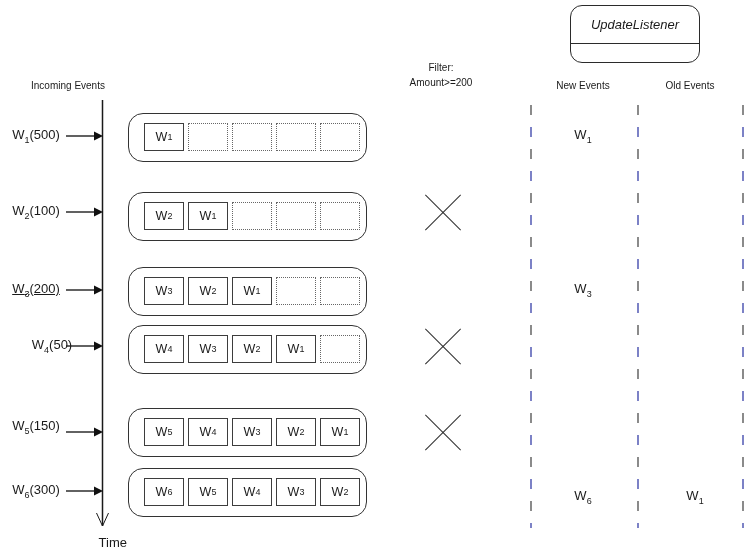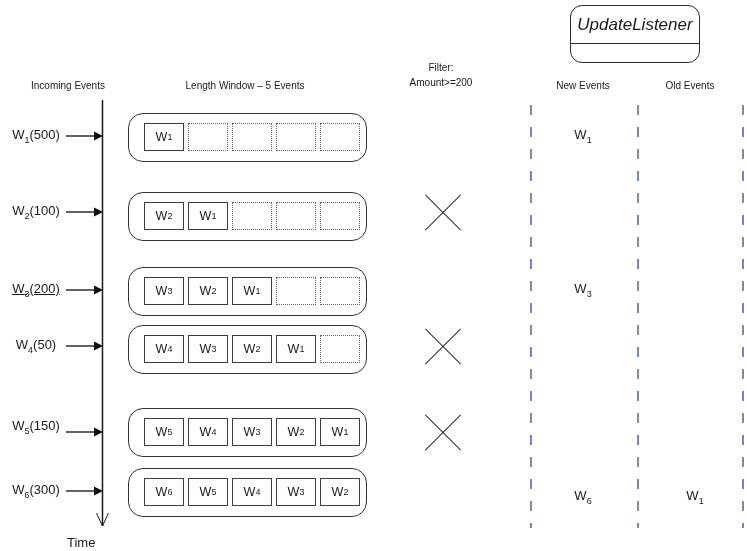--- a/index.html
+++ b/index.html
@@ -13,32 +13,32 @@
   #hdr-filter{left:391px;top:60px;width:100px;line-height:15px;}
   #hdr-new{left:533px;top:80px;width:100px;}
   #hdr-old{left:640px;top:80px;width:100px;}
 
   .listener-box{
     position:absolute;left:570px;top:5px;width:128px;height:56px;
     border:1px solid #2b2b2b;border-radius:12px;background:#fff;
   }
   .listener-title{
     height:37px;border-bottom:1px solid #2b2b2b;display:flex;align-items:center;
-    justify-content:center;font-style:italic;font-size:17px;
+    justify-content:center;font-style:italic;font-size:13px;
   }
 
   #overlay{position:absolute;left:0;top:0;pointer-events:none;}
   .axis{stroke:#1a1a1a;stroke-width:1.5;}
   .axis-head{fill:none;stroke:#1a1a1a;stroke-width:1;}
   .arrow-shaft{stroke:#3a3a3a;stroke-width:1.6;}
   .arrow-head{fill:#111;}
   .dash-gray{stroke-width:1.6;stroke-dasharray:10 34;}
   .dash-blue{stroke-width:1.6;stroke-dasharray:10 34;stroke-dashoffset:-22;}
 
-  .time-label{position:absolute;left:67px;top:535px;width:60px;text-align:left;font-size:13px;}
+  .time-label{position:absolute;left:67px;top:535px;width:60px;text-align:right;font-size:13px;}
 
   .incoming-label{position:absolute;left:0;width:72px;text-align:center;font-size:13px;white-space:nowrap;}
   sub{font-size:9px;line-height:0;}
 
   .window-rect{
     position:absolute;left:128px;width:237px;height:47px;
     border:1px solid #333;border-radius:15px;background:#fff;
   }
   .cell{
     position:absolute;top:9px;width:40px;height:28px;box-sizing:border-box;
@@ -59,21 +59,20 @@
 </head>
 <body>
 
 <div id="stage">
 
   <div class="listener-box">
     <div class="listener-title">UpdateListener</div>
   </div>
 
   <div class="hdr" id="hdr-incoming">Incoming Events</div>
-  <div class="hdr" id="hdr-window">Length Window – 5 Events</div>
   <div class="hdr" id="hdr-filter">
     <div>Filter:</div>
     <div>Amount&gt;=200</div>
   </div>
   <div class="hdr" id="hdr-new">New Events</div>
   <div class="hdr" id="hdr-old">Old Events</div>
 
   <svg id="overlay" width="747" height="551">
     <line class="axis" x1="102.5" y1="100" x2="102.5" y2="526"></line>
     <polyline class="axis-head" points="96.5,513 102.5,526 108.5,513"></polyline>
@@ -144,21 +143,21 @@
         <sub>2</sub>
       </div>
       <div class="cell filled" style="left: 103px;">
         <span>W</span>
         <sub>1</sub>
       </div>
       <div class="cell empty" style="left: 147px;"></div>
       <div class="cell empty" style="left: 191px;"></div>
     </div>
     <div class="out-label" style="left: 561px; top: 281px;"><span>W</span><sub>3</sub></div>
-    <div class="incoming-label" style="top: 337px;"><span>W</span><sub>4</sub><span>(50)</span></div>
+    <div class="incoming-label" style="top: 337px; margin-left: 16px;"><span>W</span><sub>4</sub><span>(50)</span></div>
     <div class="window-rect" style="top: 325px;">
       <div class="cell filled" style="left: 15px;">
         <span>W</span>
         <sub>4</sub>
       </div>
       <div class="cell filled" style="left: 59px;">
         <span>W</span>
         <sub>3</sub>
       </div>
       <div class="cell filled" style="left: 103px;">

